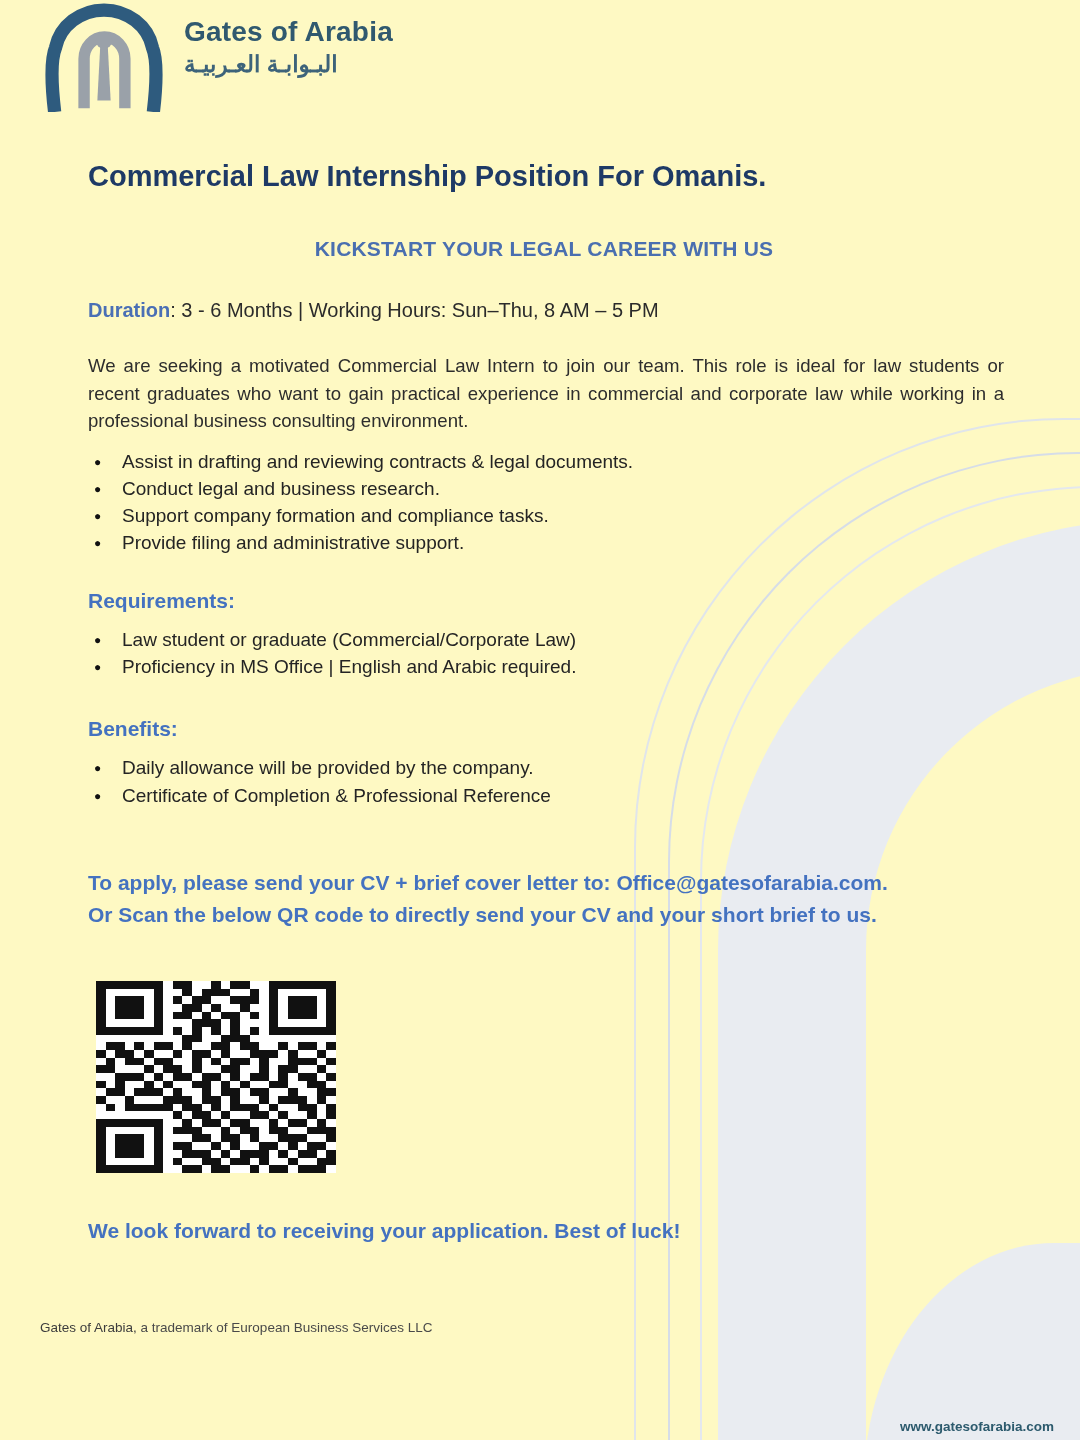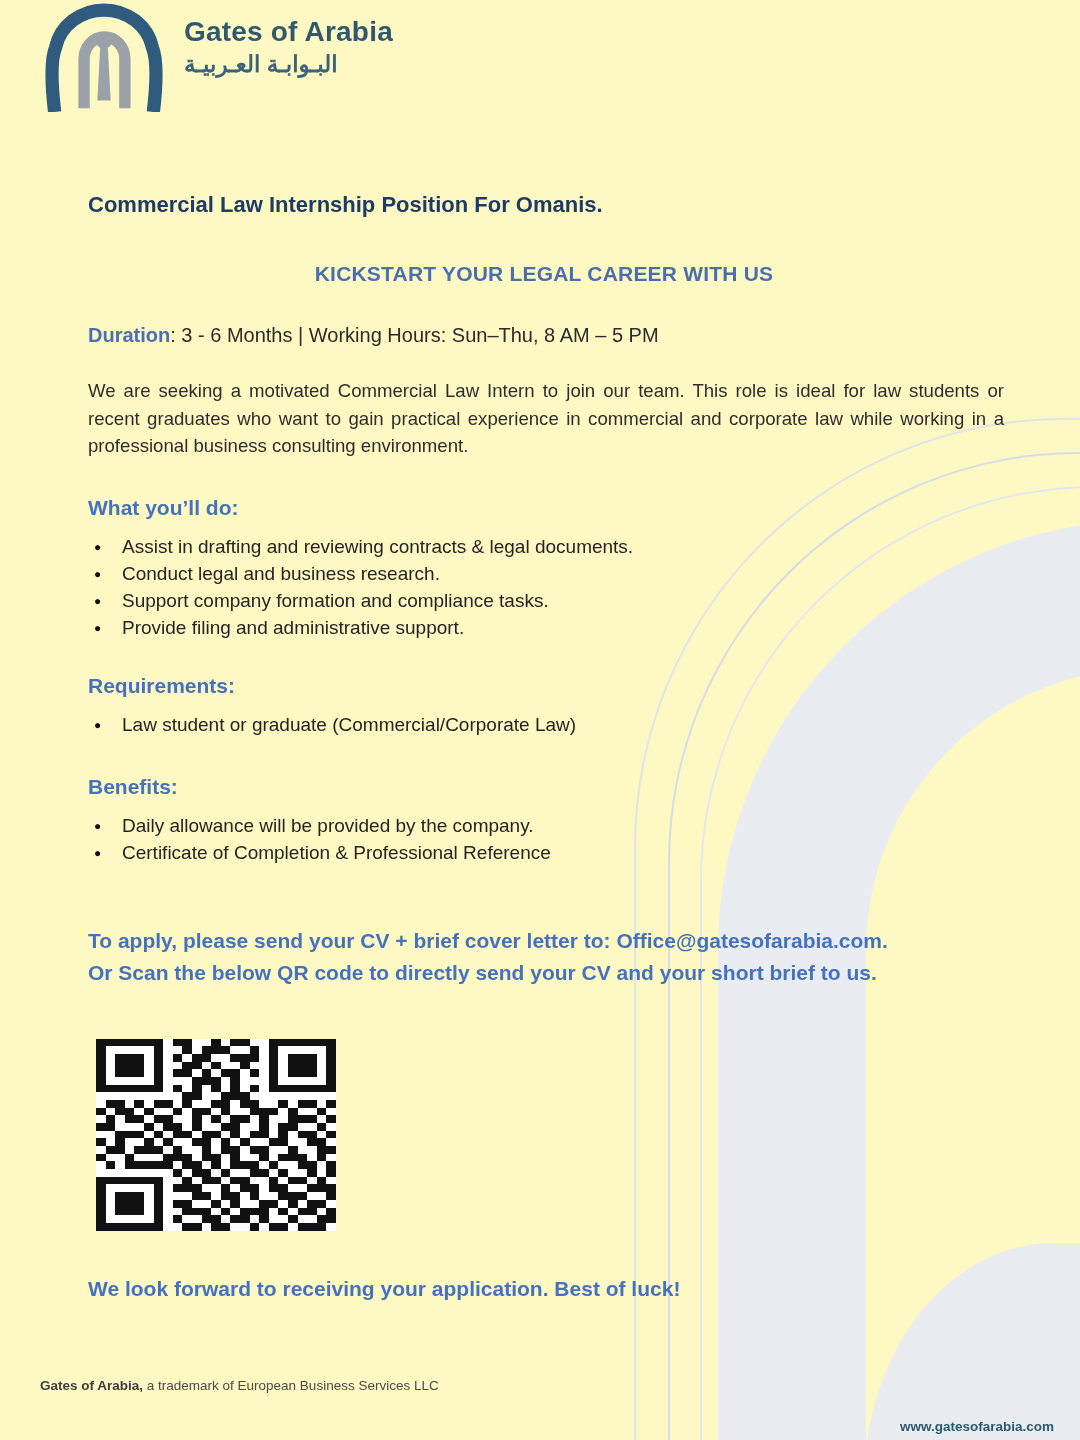--- a/index.html
+++ b/index.html
@@ -25,21 +25,21 @@
   .content { position:relative; z-index:1; padding:0 80px 0 88px; }
 
   
   .brand-row { display:flex; align-items:flex-start; margin-left:-48px; }
   .brand-icon { width:128px; height:112px; flex:0 0 auto; }
   .brand-text { margin-left:16px; margin-top:16px; }
   .brand-en { font-size:28px; font-weight:600; color:#30596f; letter-spacing:.2px; }
   .brand-ar { font-size:23px; font-weight:600; color:#3d637a; margin-top:3px; letter-spacing:1px; }
 
   
-  .doc-title { margin-top:80px; font-size:22px; font-weight:bold; color:#1e3a66; }
+  .doc-title { margin-top:48px; font-size:29px; font-weight:bold; color:#1e3a66; }
   .doc-subtitle { margin-top:44px; font-size:21px; font-weight:bold; color:#4a6fb0; letter-spacing:.2px;text-align:center; }
   .duration-line { margin-top:38px; font-size:20px; color:#2b2b2b; }
   .duration-label { color:#4a6fb5; font-weight:bold; }
   .intro { margin-top:30px; width:916px; font-size:18.6px; line-height:27.5px;
     text-align:justify; color:#2d2d2d; }
 
   .sec-heading { font-size:21px; font-weight:bold; color:#4472c0; }
   .h-what { margin-top:36px; }
   .h-req  { margin-top:32px; }
   .h-ben  { margin-top:37px; }
@@ -54,21 +54,21 @@
   .qr { margin-top:50px; margin-left:8px; width:240px; height:192px;
     display:grid; grid-template-columns:repeat(25,1fr); grid-template-rows:repeat(25,1fr);
     background:#ffffff; }
   .qr div.d { background:#111111; }
   .qr div.l { background:#ffffff; }
 
   .closing { margin-top:46px; font-size:21px; font-weight:bold; color:#4472c0; }
 
   
   .footer { margin:44px 0 0 -48px; font-size:13.5px; line-height:16.5px; color:#4a4a4a; white-space:pre-wrap; }
-  .footer .strong { font-weight:bold; color:#3d3d3d; }
+  .footer .strong { font-weight:normal; color:#3d3d3d; }
   .website { position:absolute; right:26px; bottom:6px; font-size:13.5px; font-weight:600; color:#2c5a6d; }
 </style>
 </head>
 <body>
 
 <div class="page">
 
   <div class="wm">
     <div class="wm-arc1"></div>
     <div class="wm-arc2"></div>
@@ -92,31 +92,31 @@
       </div>
     </div>
 
     <div class="doc-title">Commercial Law Internship Position For Omanis.</div>
     <div class="doc-subtitle">KICKSTART YOUR LEGAL CAREER WITH US</div>
 
     <div class="duration-line"><span class="duration-label">Duration</span><span>: 3 - 6 Months | Working Hours: Sun–Thu, 8 AM – 5 PM</span></div>
 
     <div class="intro">We are seeking a motivated Commercial Law Intern to join our team. This role is ideal for law students or recent graduates who want to gain practical experience in commercial and corporate law while working in a professional business consulting environment.</div>
 
-    <div class="sec-heading h-what">What you’ll do:</div>
     <ul class="bullets">
       <li>Assist in drafting and reviewing contracts &amp; legal documents.</li>
       <li>Conduct legal and business research.</li>
       <li>Support company formation and compliance tasks.</li>
       <li>Provide filing and administrative support.</li>
     </ul>
 
     <div class="sec-heading h-req">Requirements:</div>
     <ul class="bullets">
       <li>Law student or graduate (Commercial/Corporate Law)</li>
+      <li>Proficiency in MS Office | English and Arabic required.</li>
     </ul>
 
     <div class="sec-heading h-ben">Benefits:</div>
     <ul class="bullets">
       <li>Daily allowance will be provided by the company.</li>
       <li>Certificate of Completion &amp; Professional Reference</li>
     </ul>
 
     <div class="apply-block">
       <div>To apply, please send your CV + brief cover letter to: Office@gatesofarabia.com.</div>

